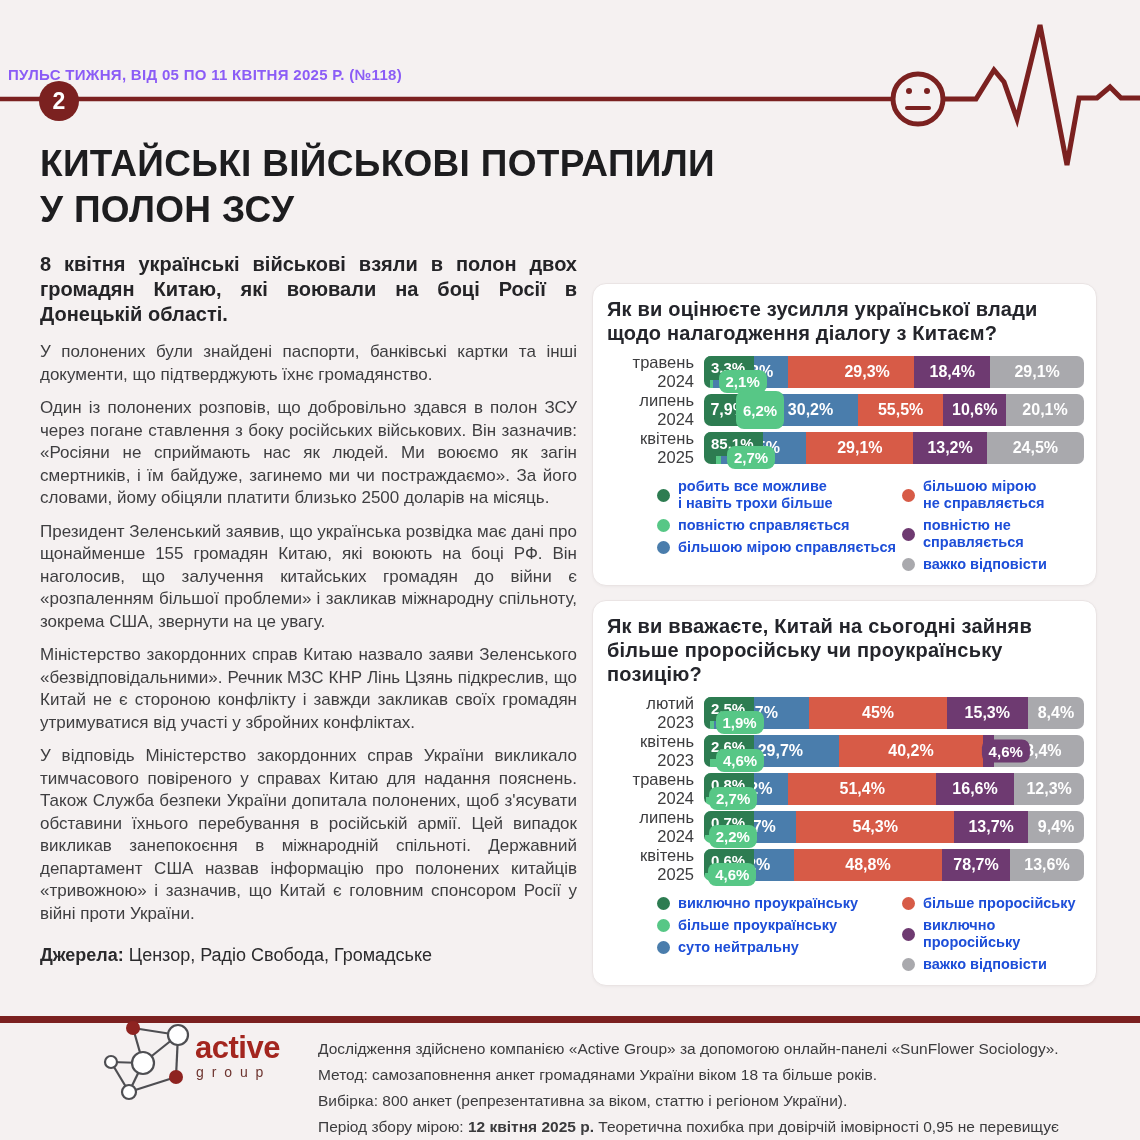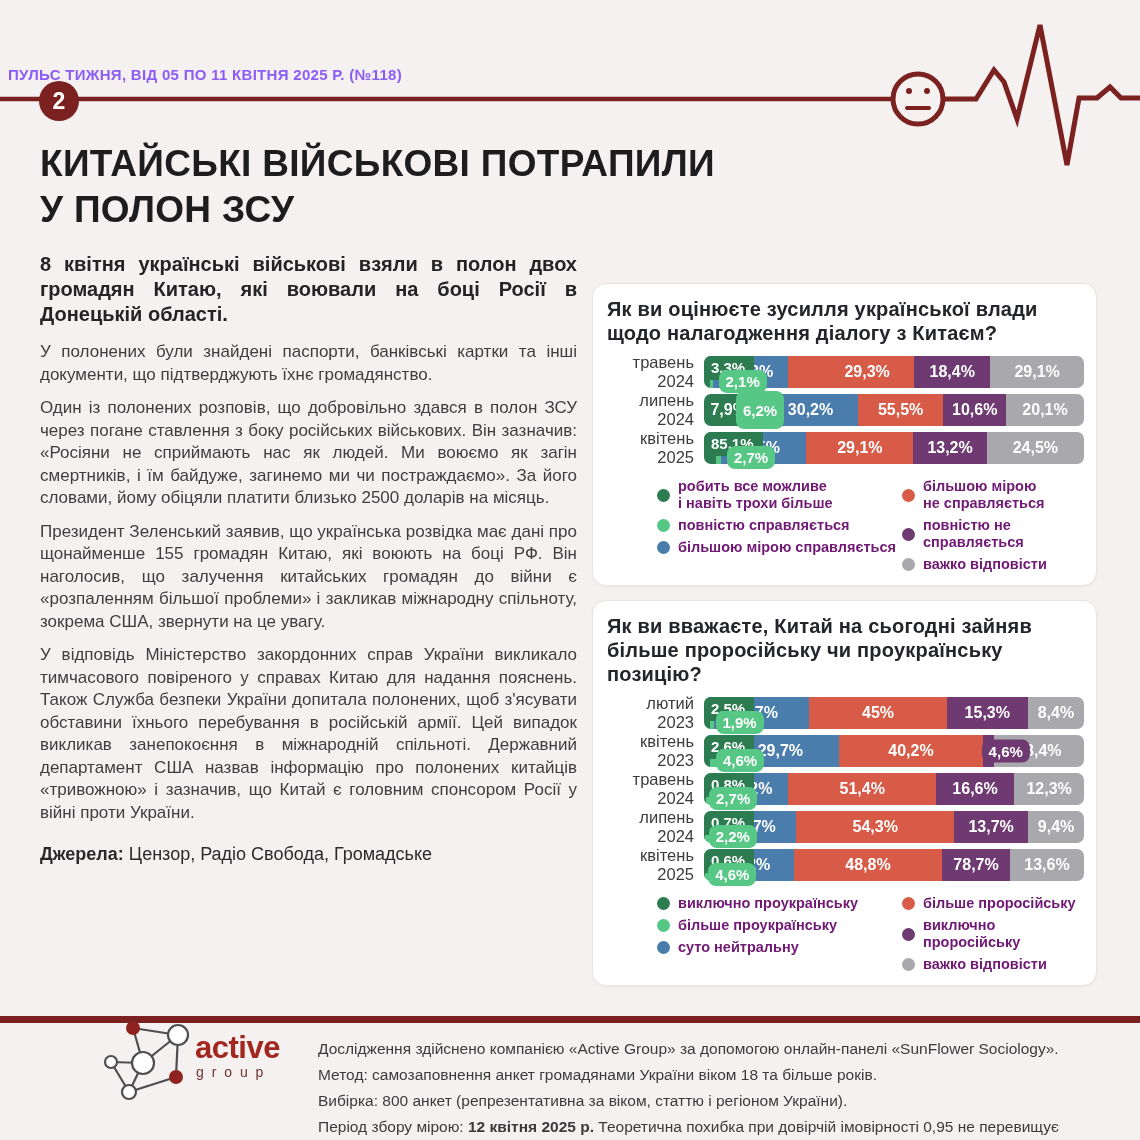--- a/index.html
+++ b/index.html
@@ -47,21 +47,21 @@
     padding:4px 7px;border-radius:8px;white-space:nowrap;z-index:2;}
   .pill-tl{left:0;top:0;border-radius:7px 0 9px 0;padding:4px 9px 5px 7px;}
   .pill-bottom{bottom:-5px;}
   .pill-mid{top:-3px;bottom:-3px;display:flex;align-items:center;}
   .pill-center{top:50%;transform:translate(-50%,-50%);}
   .legend{display:flex;margin:14px 0 0 50px;}
   .legend-col{display:flex;flex-direction:column;gap:5px;}
   .legend-col:first-child{width:245px;flex:none;}
   .legend-item{display:flex;align-items:center;gap:8px;}
   .legend-dot{width:13px;height:13px;border-radius:50%;flex:none;}
-  .legend-text{font-size:14.5px;font-weight:bold;color:#701a75;line-height:17px;
+  .legend-text{font-size:14.5px;font-weight:bold;color:#1d4ed8;line-height:17px;
     white-space:pre-line;}
   
   .footer-bar{position:absolute;top:1016px;left:0;width:1140px;height:7px;background:#7b2120;}
   .logo-svg{position:absolute;left:95px;top:1020px;}
   .footer-lines{position:absolute;left:318px;top:1036px;width:750px;
     font-size:15.5px;line-height:26px;color:#3b3b3d;}
 </style>
 </head>
 <body>
 
@@ -80,20 +80,21 @@
 
 <h1 class="page-h1">КИТАЙСЬКІ ВІЙСЬКОВІ ПОТРАПИЛИ
 У ПОЛОН ЗСУ</h1>
 
 <div class="article">
   <p class="lead">8 квітня українські військові взяли в полон двох громадян Китаю, які воювали на боці Росії в Донецькій області.</p>
   <div>
       <p class="body-p">У полонених були знайдені паспорти, банківські картки та інші документи, що підтверджують їхнє громадянство.</p>
       <p class="body-p">Один із полонених розповів, що добровільно здався в полон ЗСУ через погане ставлення з боку російських військових. Він зазначив: «Росіяни не сприймають нас як людей. Ми воюємо як загін смертників, і їм байдуже, загинемо ми чи постраждаємо». За його словами, йому обіцяли платити близько 2500 доларів на місяць.</p>
       <p class="body-p">Президент Зеленський заявив, що українська розвідка має дані про щонайменше 155 громадян Китаю, які воюють на боці РФ. Він наголосив, що залучення китайських громадян до війни є «розпаленням більшої проблеми» і закликав міжнародну спільноту, зокрема США, звернути на це увагу.</p>
+      <p class="body-p">Міністерство закордонних справ Китаю назвало заяви Зеленського «безвідповідальними». Речник МЗС КНР Лінь Цзянь підкреслив, що Китай не є стороною конфлікту і завжди закликав своїх громадян утримуватися від участі у збройних конфліктах.</p>
       <p class="body-p">У відповідь Міністерство закордонних справ України викликало тимчасового повіреного у справах Китаю для надання пояснень. Також Служба безпеки України допитала полонених, щоб з'ясувати обставини їхнього перебування в російській армії. Цей випадок викликав занепокоєння в міжнародній спільноті. Державний департамент США назвав інформацію про полонених китайців «тривожною» і зазначив, що Китай є головним спонсором Росії у війні проти України.</p>
     </div>
   <div class="sources">
     <span class="fb">Джерела:</span><span> Цензор, Радіо Свобода, Громадське</span>
   </div>
 </div>
 
 <div class="chart-card" id="chart-card-0">
   <h2 class="chart-title">Як ви оцінюєте зусилля української влади щодо налагодження діалогу з Китаєм?</h2>
   <div>

